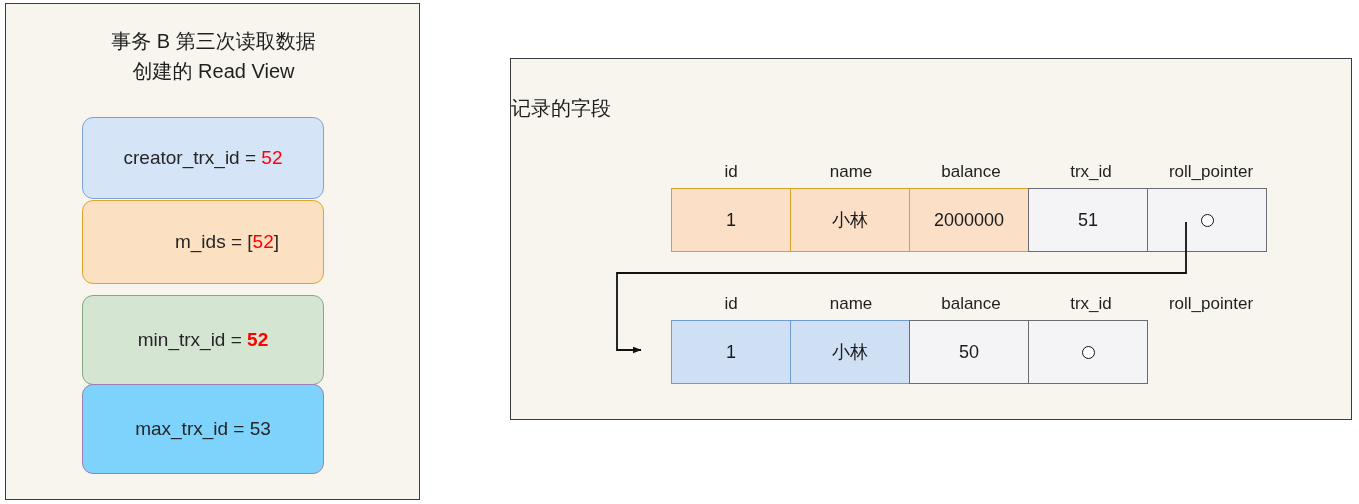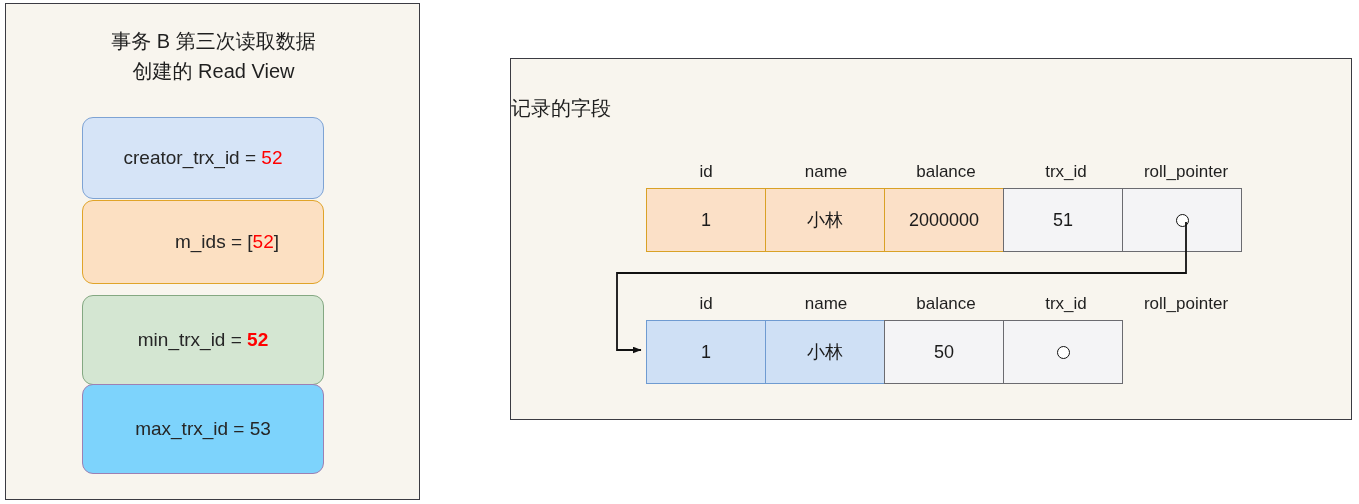--- a/index.html
+++ b/index.html
@@ -81,20 +81,21 @@
     text-align: left;
     font-size: 20px;
     color: #1f1f1f;
   }
 
   
   .rec-table {
     position: absolute;
     width: 600px;
     height: 92px;
+    margin-left: 25px;
   }
   #rec-table-new { left: 646px; top: 160px; }
   #rec-table-old { left: 646px; top: 292px; }
 
   .rec-headers {
     position: absolute;
     left: 0;
     top: 0;
     width: 600px;
     height: 28px;

